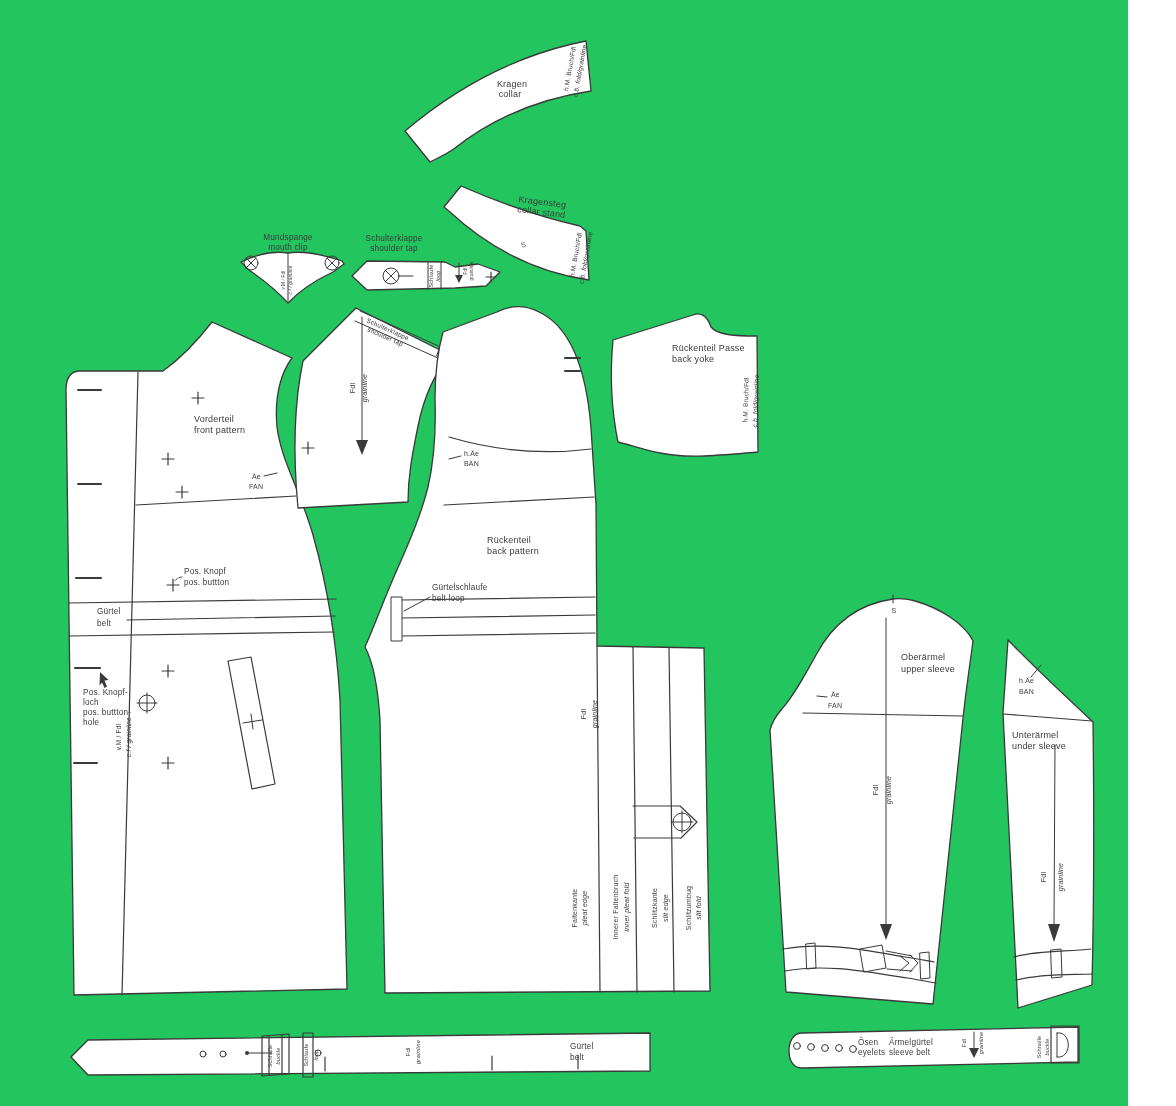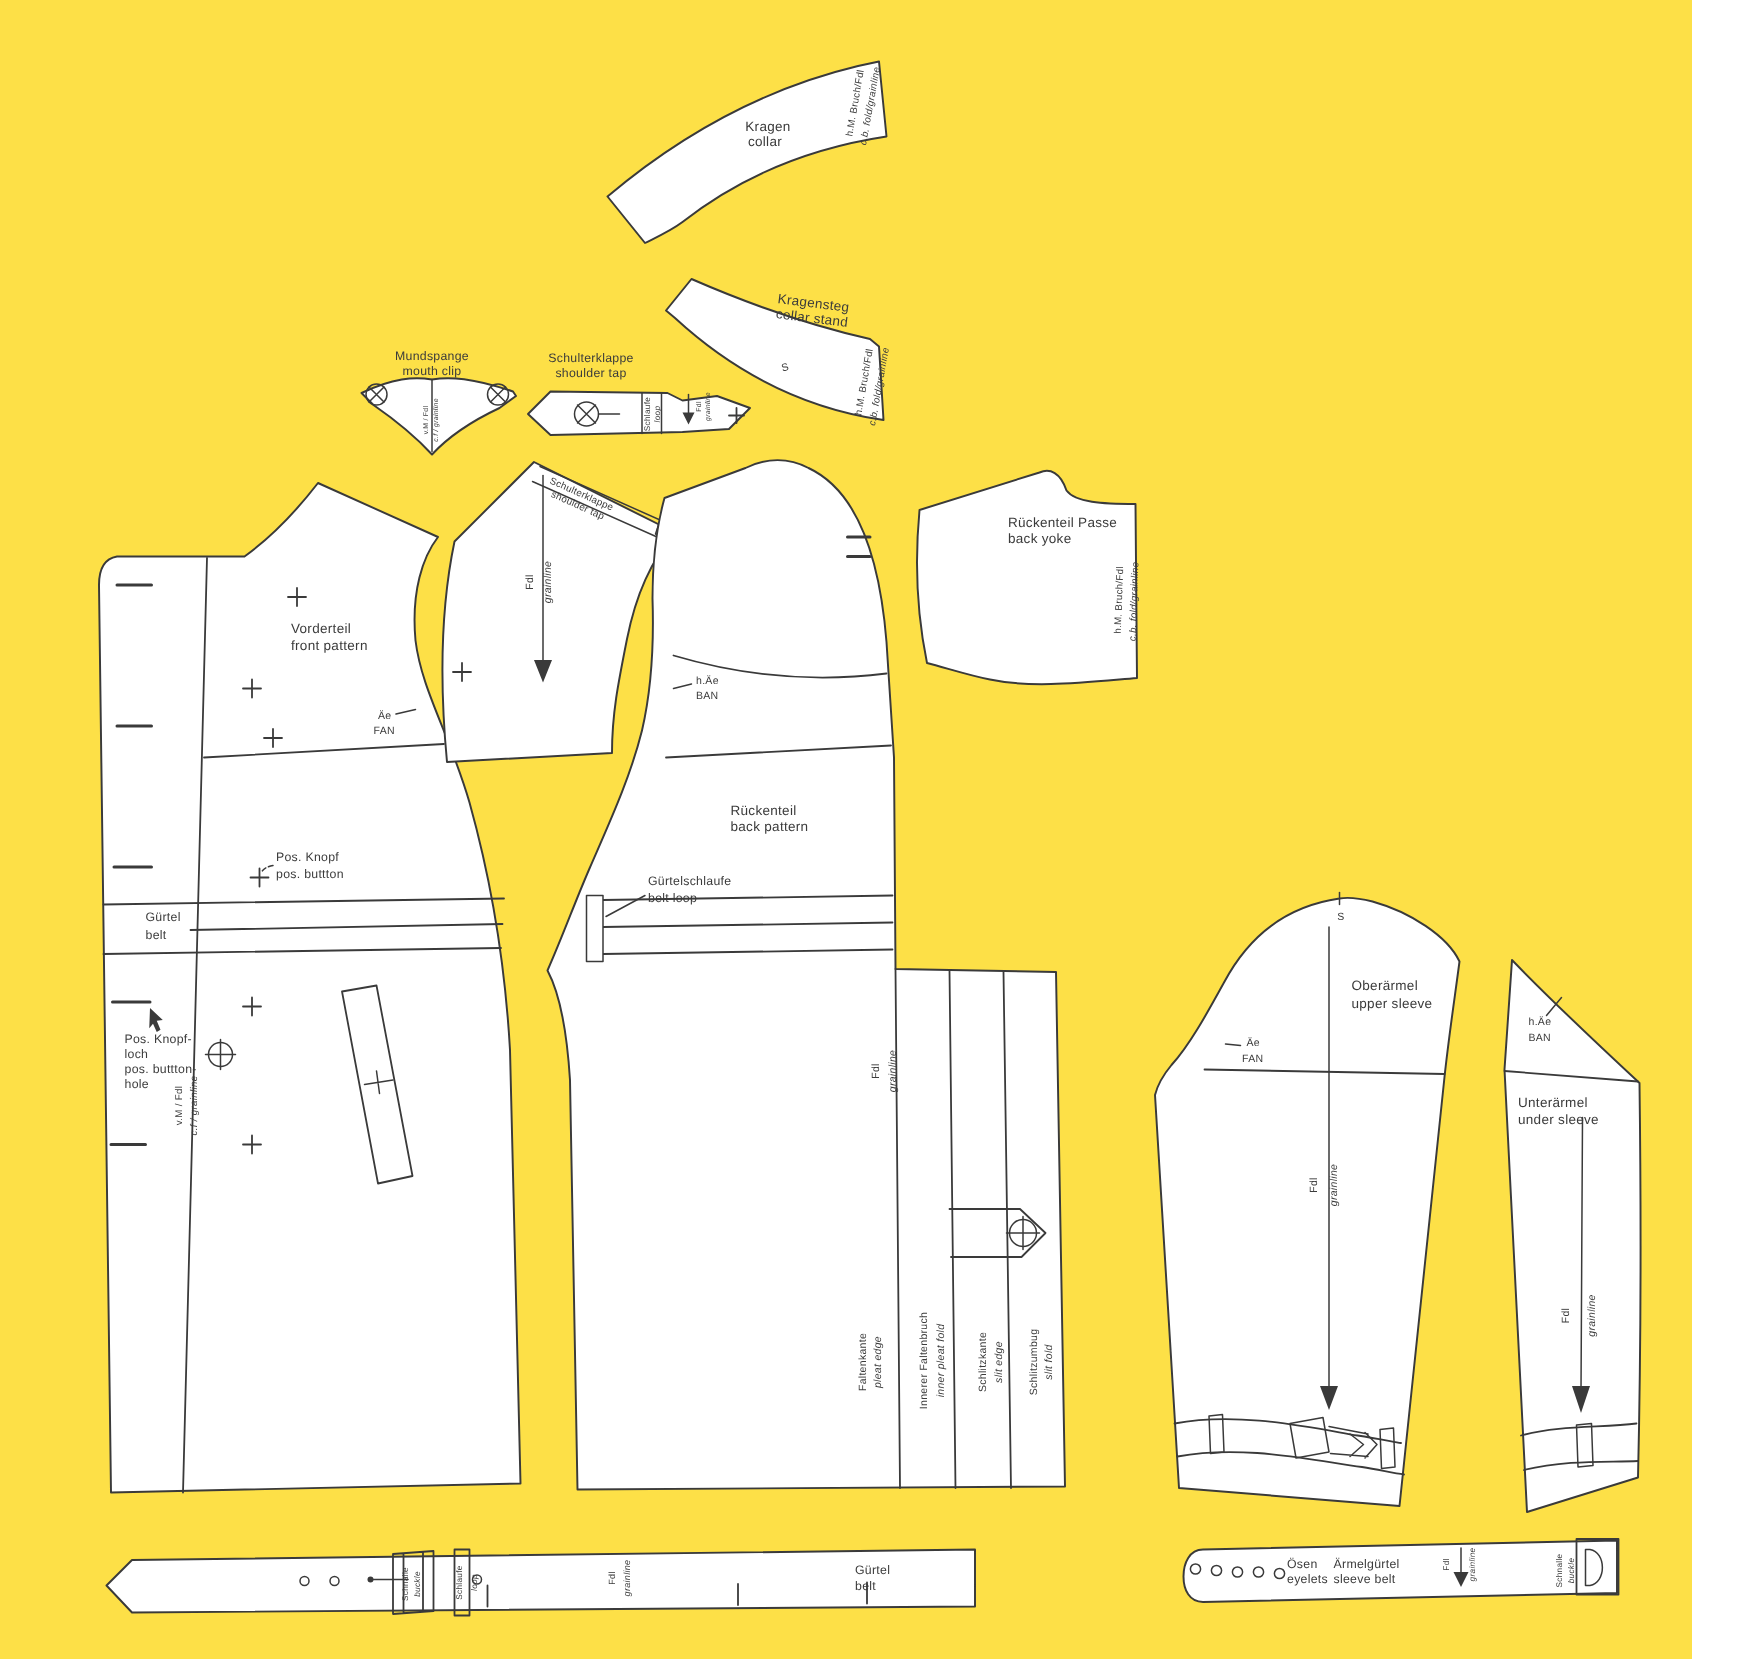--- a/index.html
+++ b/index.html
@@ -1,16 +1,16 @@
 <!DOCTYPE html>
 <html><head>
 <meta charset="utf-8">
 <style>
   html,body{margin:0;padding:0;background:#ffffff;}
-  .sheet{width:1128px;height:1106px;background:#fde047;position:relative;}
+  .sheet{width:1128px;height:1106px;background:#22c55e;position:relative;}
   svg{display:block}
   svg text{font-family:"Liberation Sans",sans-serif;fill:#3b3b3b;letter-spacing:.2px;}
   .t9{font-size:9px}.t8{font-size:8.2px}.t7{font-size:7px}.t65{font-size:6.5px}
   .t6{font-size:6px}.t55{font-size:5.5px}.t45{font-size:4.6px}
   .it{font-style:italic}
   .mid{text-anchor:middle}
   .ln{stroke:#3a3a3a;fill:none;stroke-width:1.2;stroke-linejoin:round;stroke-linecap:round}
   .piece{stroke:#3a3a3a;fill:#ffffff;stroke-width:1.3;stroke-linejoin:round}
   .thin{stroke-width:1}
   .thick{stroke-width:2}

